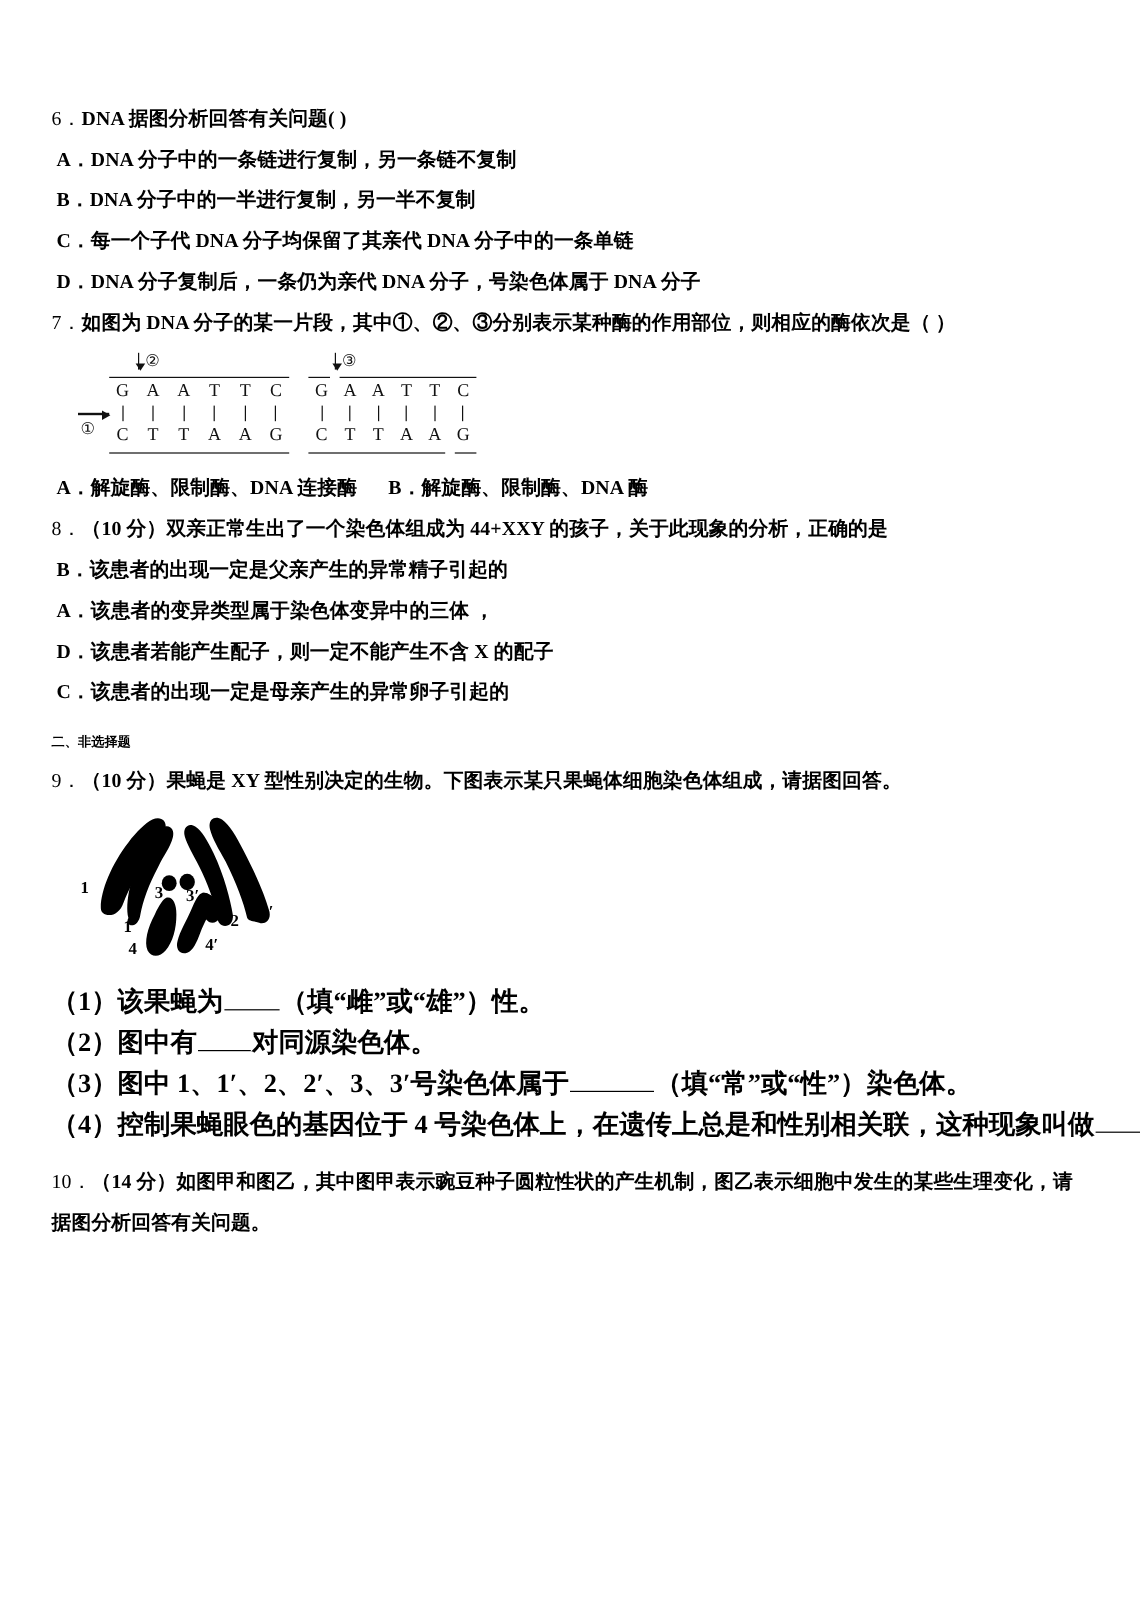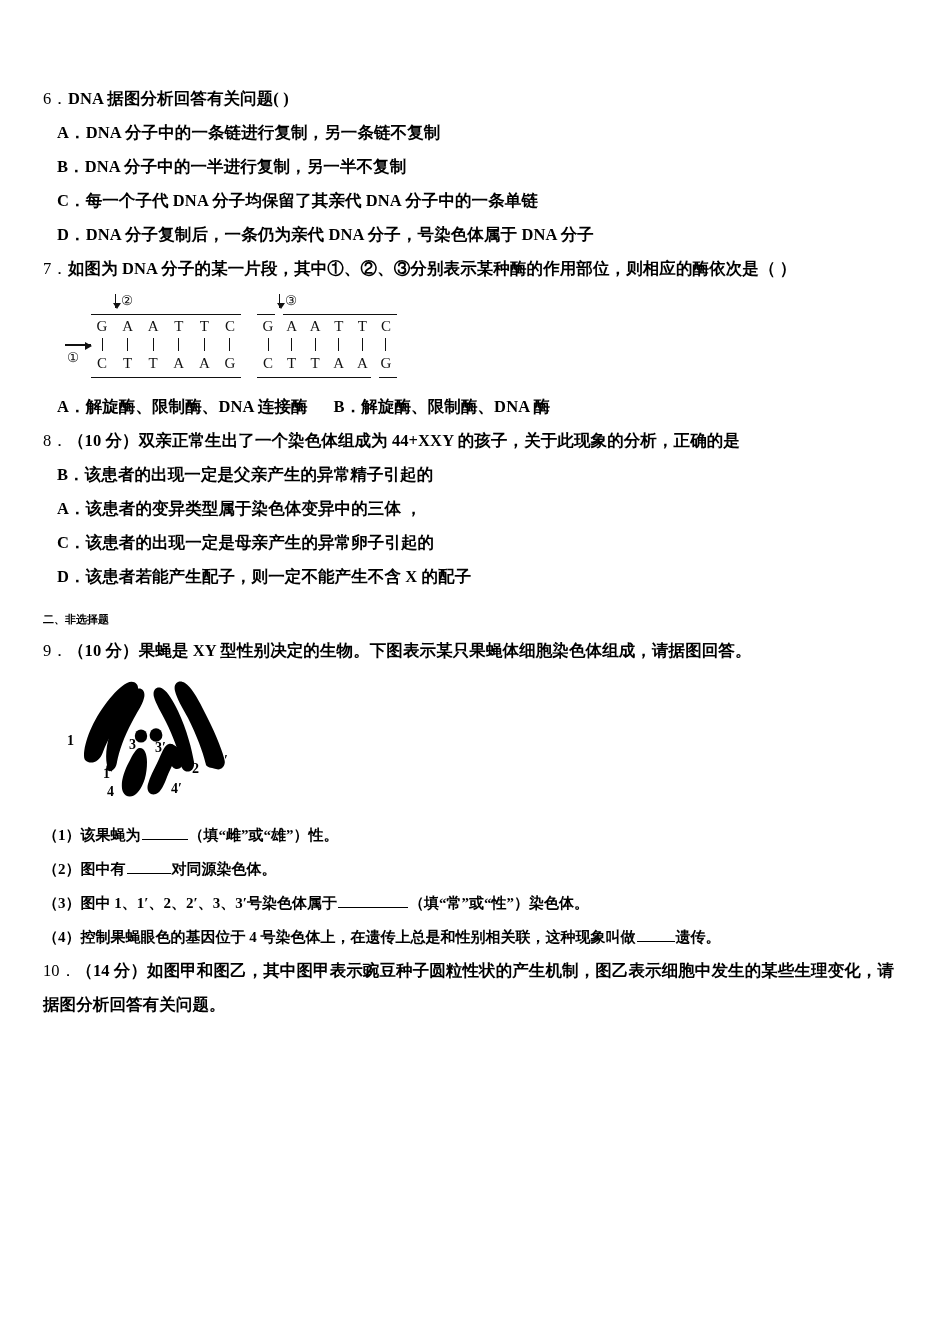--- a/index.html
+++ b/index.html
@@ -38,34 +38,34 @@
   }
   .q-stem {
     font-weight: bold;
   }
   .q-num {
     font-weight: normal;
     font-family: "Liberation Serif", serif;
   }
   .opt {
     font-weight: bold;
-    margin-left: 14px;
+    margin-left: 4px;
   }
   .opt-letter {
     font-weight: bold;
     font-family: "Liberation Serif", serif;
   }
   .secthead {
     font-weight: bold;
     font-size: 11px;
     line-height: 30px;
   }
   .sub {
     font-weight: bold;
-    font-size: 15px;
+    font-size: 22px;
     line-height: 34px;
     white-space: nowrap;
   }
   .blank {
     display: inline-block;
     border-bottom: 1.4px solid #000;
     vertical-align: baseline;
     height: 1em;
     margin: 0 1px;
   }
@@ -319,24 +319,24 @@
     <div class="line q-stem">
       <span class="q-num">8．</span><span>（10 分）双亲正常生出了一个染色体组成为 44+XXY 的孩子，关于此现象的分析，正确的是</span>
     </div>
     <div class="line opt">
       <span class="opt-letter">B．</span><span>该患者的出现一定是父亲产生的异常精子引起的</span>
     </div>
     <div class="line opt">
       <span class="opt-letter">A．</span><span>该患者的变异类型属于染色体变异中的三体   ，</span>
     </div>
     <div class="line opt">
+      <span class="opt-letter">D．</span><span>该患者若能产生配子，则一定不能产生不含 X 的配子</span>
+    </div>
+    <div class="line opt">
       <span class="opt-letter">C．</span><span>该患者的出现一定是母亲产生的异常卵子引起的</span>
-    </div>
-    <div class="line opt">
-      <span class="opt-letter">D．</span><span>该患者若能产生配子，则一定不能产生不含 X 的配子</span>
     </div>
 
     <div class="secthead" style="margin-top:10px;">二、非选择题</div>
 
     <div class="line q-stem">
       <span class="q-num">9．</span><span>（10 分）果蝇是 XY 型性别决定的生物。下图表示某只果蝇体细胞染色体组成，请据图回答。</span>
     </div>
 
     <div class="chrom-fig">
       <svg width="205" height="132" viewBox="0 0 205 132">
@@ -376,21 +376,21 @@
     <div class="sub">
       <span>（2）</span><span>图中有</span><span class="blank w2"></span><span>对同源染色体。</span>
     </div>
     <div class="sub">
       <span>（3）</span><span>图中 1、1′、2、2′、3、3′号染色体属于</span><span class="blank w3"></span><span>（填“常”或“性”）染色体。</span>
     </div>
     <div class="sub">
       <span>（4）</span><span>控制果蝇眼色的基因位于 4 号染色体上，在遗传上总是和性别相关联，这种现象叫做</span><span class="blank w4"></span><span>遗传。</span>
     </div>
 
-    <div class="line q-stem" style="">
+    <div class="line q-stem" style="margin-top:14px;">
       <span class="q-num">10．</span><span>（14 分）如图甲和图乙，其中图甲表示豌豆种子圆粒性状的产生机制，图乙表示细胞中发生的某些生理变化，请</span>
     </div>
     <div class="line q-stem">
       <span>据图分析回答有关问题。</span>
     </div>
 
   </div>
 </div>
 
 </body></html>

